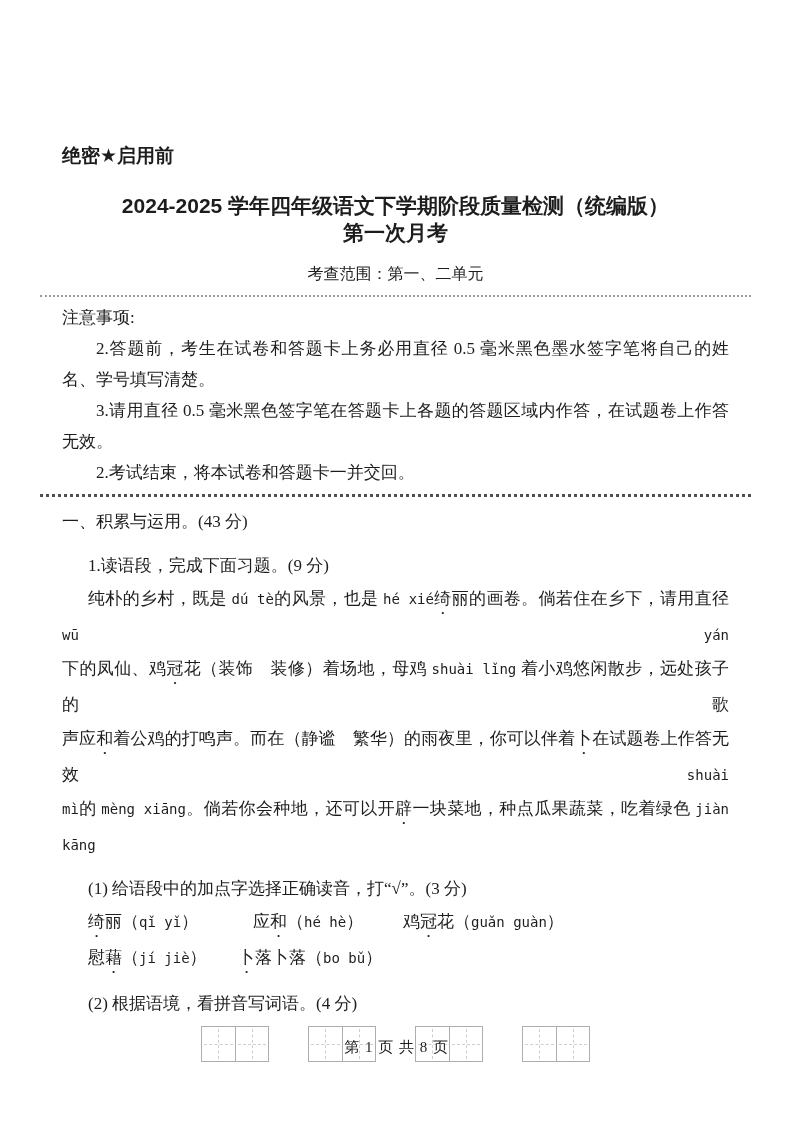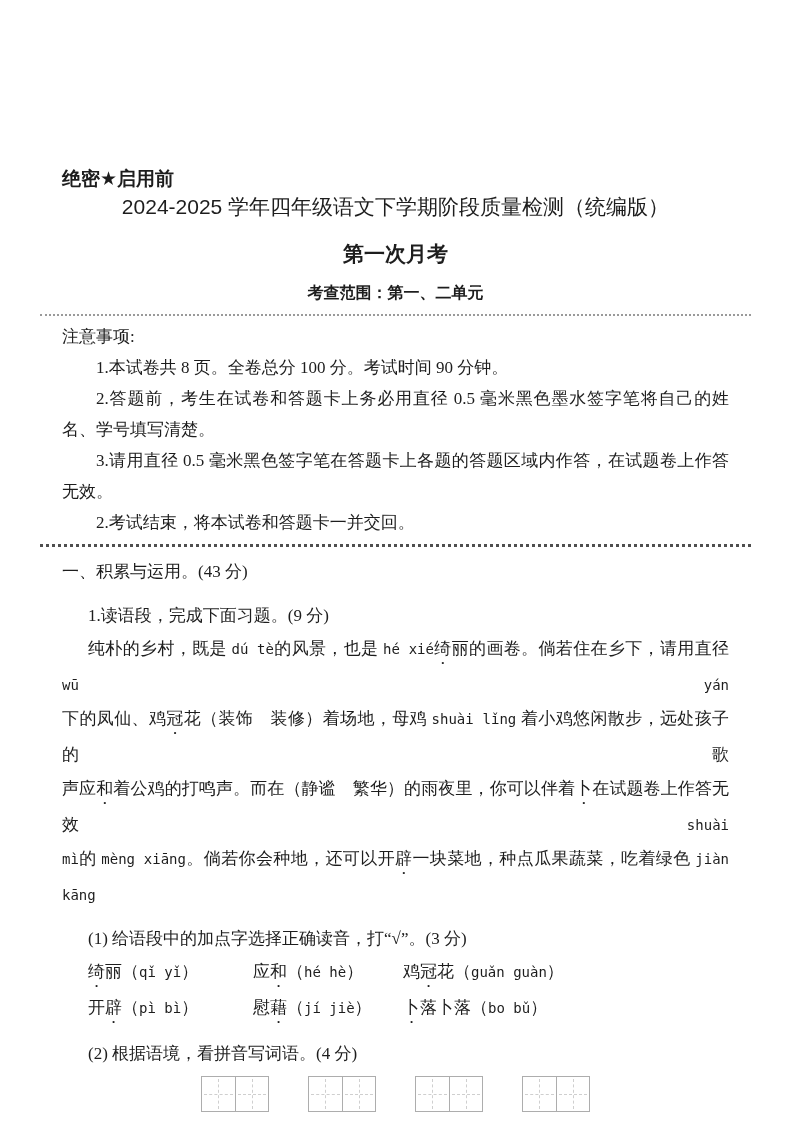--- a/index.html
+++ b/index.html
@@ -3,24 +3,24 @@
 <meta charset="utf-8">
 <style>
   html,body{margin:0;padding:0;background:#ffffff;}
   .page{
     width:793px;height:1122px;box-sizing:border-box;position:relative;
     background:#ffffff;color:#1d1d1d;overflow:hidden;
     padding:143px 64px 0 62px;
     font-family:"Liberation Serif","DejaVu Serif",serif;
     font-size:17px;line-height:34px;
   }
-  .secrecy{font-family:"Liberation Sans","DejaVu Sans",sans-serif;font-weight:bold;font-size:19px;line-height:26px;margin-top:23px;}
-  .title{font-family:"Liberation Sans","DejaVu Sans",sans-serif;font-weight:normal;font-size:21px;line-height:30px;text-align:center;}
-  .subtitle{font-family:Liberation Sans, sans-serif;font-weight:bold;font-size:21px;line-height:28px;text-align:center;margin-top:18px;}
-  .scope{font-family:"Liberation Sans","DejaVu Sans",sans-serif;font-weight:bold;font-size:16px;line-height:22px;text-align:center;margin-top:14px;}
+  .secrecy{font-family:"Liberation Sans","DejaVu Sans",sans-serif;font-weight:bold;font-size:19px;line-height:26px;}
+  .title{font-family:"Liberation Sans","DejaVu Sans",sans-serif;font-weight:bold;font-size:21px;line-height:30px;text-align:center;margin-top:22px;}
+  .subtitle{font-family:Liberation Mono, monospace;font-weight:bold;font-size:21px;line-height:28px;text-align:center;}
+  .scope{font-family:"Liberation Sans","DejaVu Sans",sans-serif;font-weight:normal;font-size:16px;line-height:22px;text-align:center;margin-top:14px;}
   .divider1{border:0;border-top:2px dotted #9a9a9a;margin:10px -22px 6px -22px;}
   .divider2{border:0;border-top:3px dotted #4f4f4f;margin:6px -22px 8px -22px;}
   .notice-heading{line-height:30px;}
   .notice p{margin:0;text-indent:2em;text-align:justify;line-height:31px;}
   .section-heading{line-height:34px;margin-top:4px;}
   .sub-indent{padding-left:26px;}
   .pline{line-height:34px;}
   .pline.ind{text-indent:26px;}
   .pline.just{text-align:justify;text-align-last:justify;}
   .py{font-family:"DejaVu Sans Mono","Liberation Mono",monospace;font-size:14px;}
@@ -52,21 +52,20 @@
   <div class="title">2024-2025 学年四年级语文下学期阶段质量检测（统编版）</div>
 
   <div class="subtitle">第一次月考</div>
 
   <div class="scope">考查范围：第一、二单元</div>
 
   <hr class="divider1">
 
   <div class="notice">
     <div class="notice-heading">注意事项:</div>
-    <p>1.本试卷共 8 页。全卷总分 100 分。考试时间 90 分钟。</p>
     <p>2.答题前，考生在试卷和答题卡上务必用直径 0.5 毫米黑色墨水签字笔将自己的姓名、学号填写清楚。</p>
     <p>3.请用直径 0.5 毫米黑色签字笔在答题卡上各题的答题区域内作答，在试题卷上作答无效。</p>
     <p>2.考试结束，将本试卷和答题卡一并交回。</p>
   </div>
 
   <hr class="divider2">
 
   <div class="section-heading">一、积累与运用。(43 分)</div>
 
   <div class="q-line sub-indent">1.读语段，完成下面习题。(9 分)</div>
@@ -81,21 +80,20 @@
   <div class="q-line">
     <span class="sub-indent" style="display:block;">(1) 给语段中的加点字选择正确读音，打“√”。(3 分)</span>
   </div>
 
   <div class="opt-row">
     <span class="opt-col1"><span class="em">绮</span><span>丽（</span><span class="py">qǐ yǐ</span><span>）</span></span>
     <span class="opt-col2"><span>应</span><span class="em">和</span><span>（</span><span class="py">hé hè</span><span>）</span></span>
     <span class="opt-col3"><span>鸡</span><span class="em">冠</span><span>花（</span><span class="py">guǎn guàn</span><span>）</span></span>
   </div>
   <div class="opt-row">
-    <span class="opt-col1"><span>开</span><span class="em">辟</span><span>（</span><span class="py">pì bì</span><span>）</span></span>
     <span class="opt-col2"><span>慰</span><span class="em">藉</span><span>（</span><span class="py">jí jiè</span><span>）</span></span>
     <span class="opt-col3"><span class="em">卜</span><span>落卜落（</span><span class="py">bo bǔ</span><span>）</span></span>
   </div>
 
   <div class="q-line sub-indent">(2) 根据语境，看拼音写词语。(4 分)</div>
 
   <div class="grid-wrap">
       <div class="grid-row">
         <div class="gbox">
           <div class="gcell"></div>
@@ -109,14 +107,15 @@
           <div class="gcell"></div>
           <div class="gcell"></div>
         </div>
         <div class="gbox">
           <div class="gcell"></div>
           <div class="gcell"></div>
         </div>
       </div>
     </div>
 
+  <div class="footer">第 1 页 共 8 页</div>
 
 </div>
 
 </body></html>

